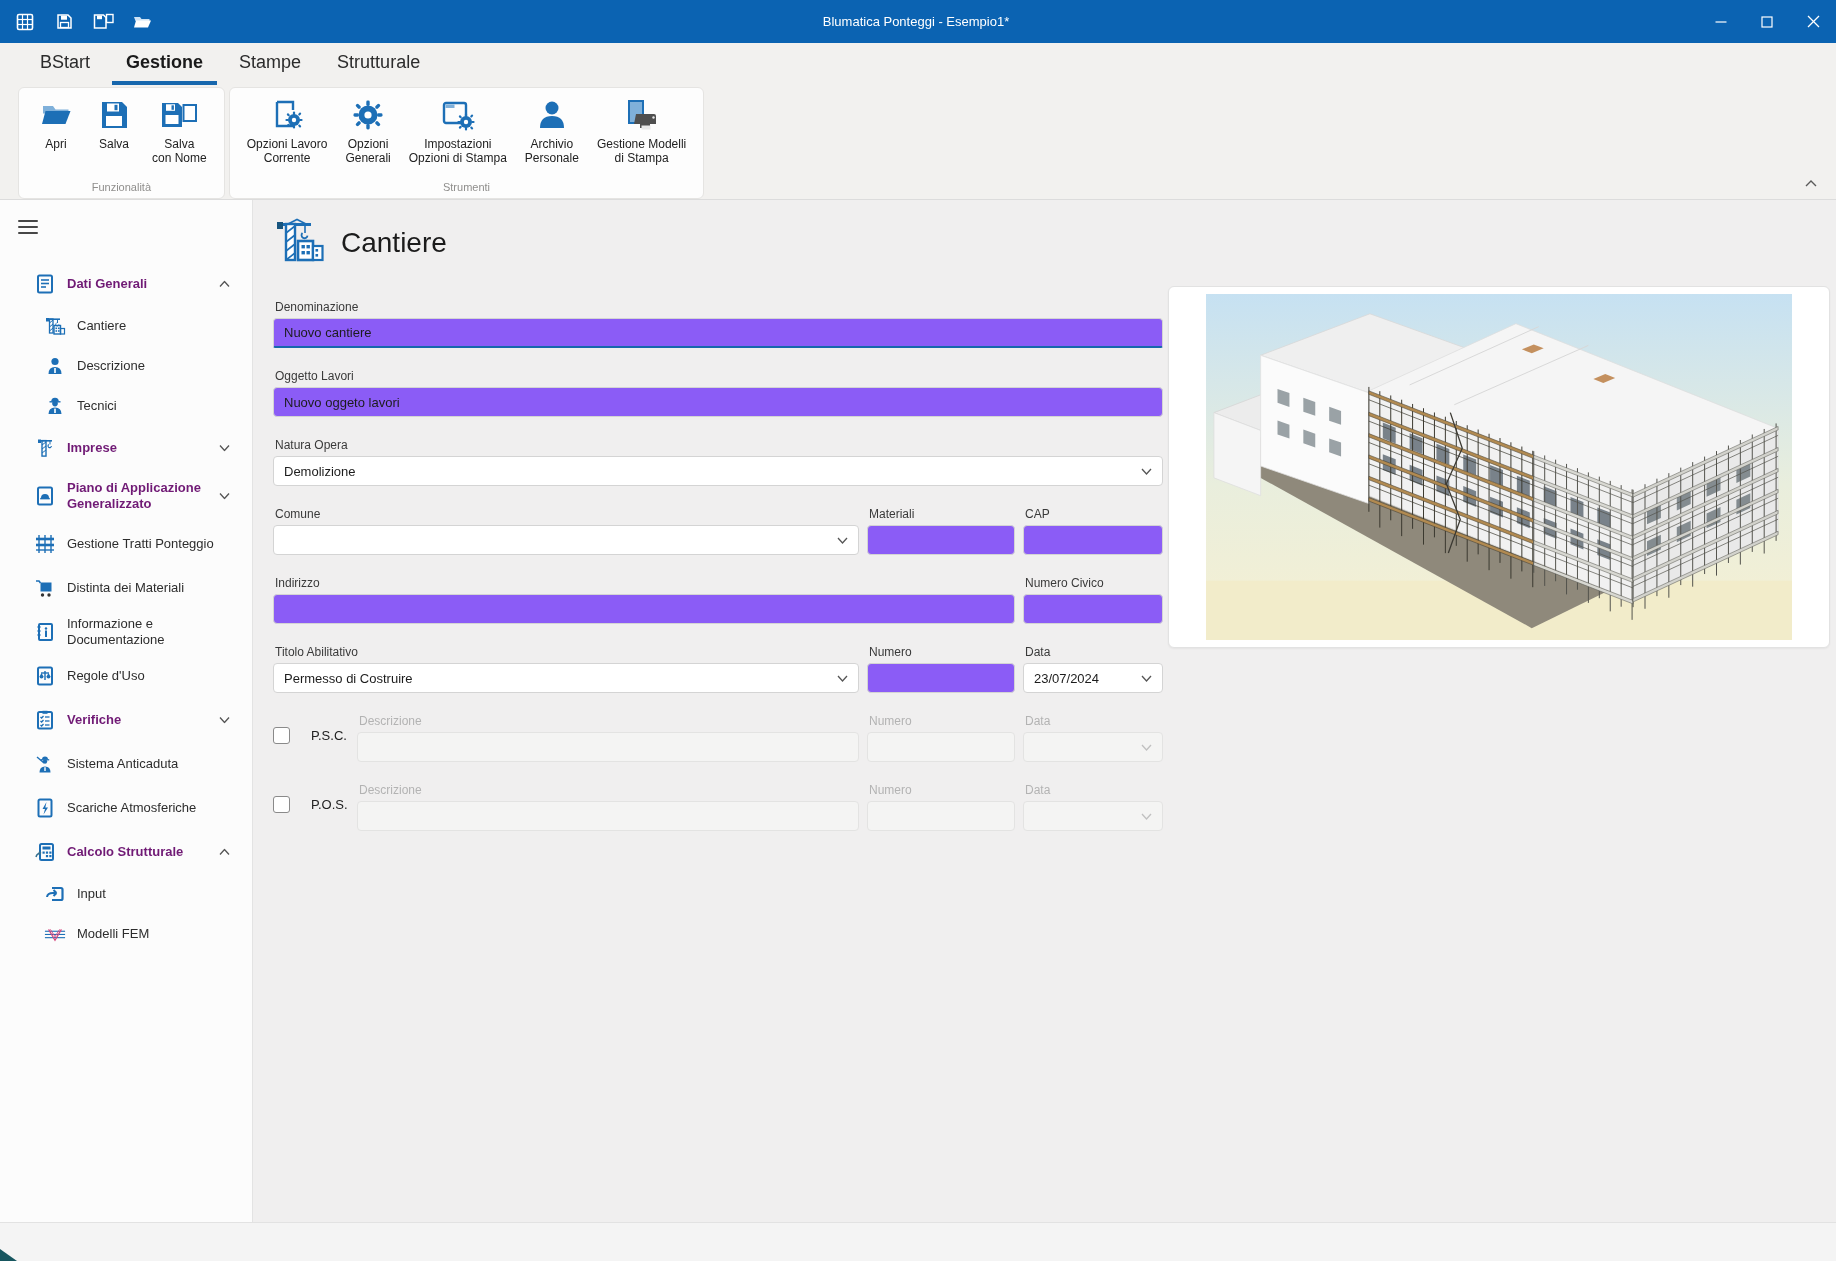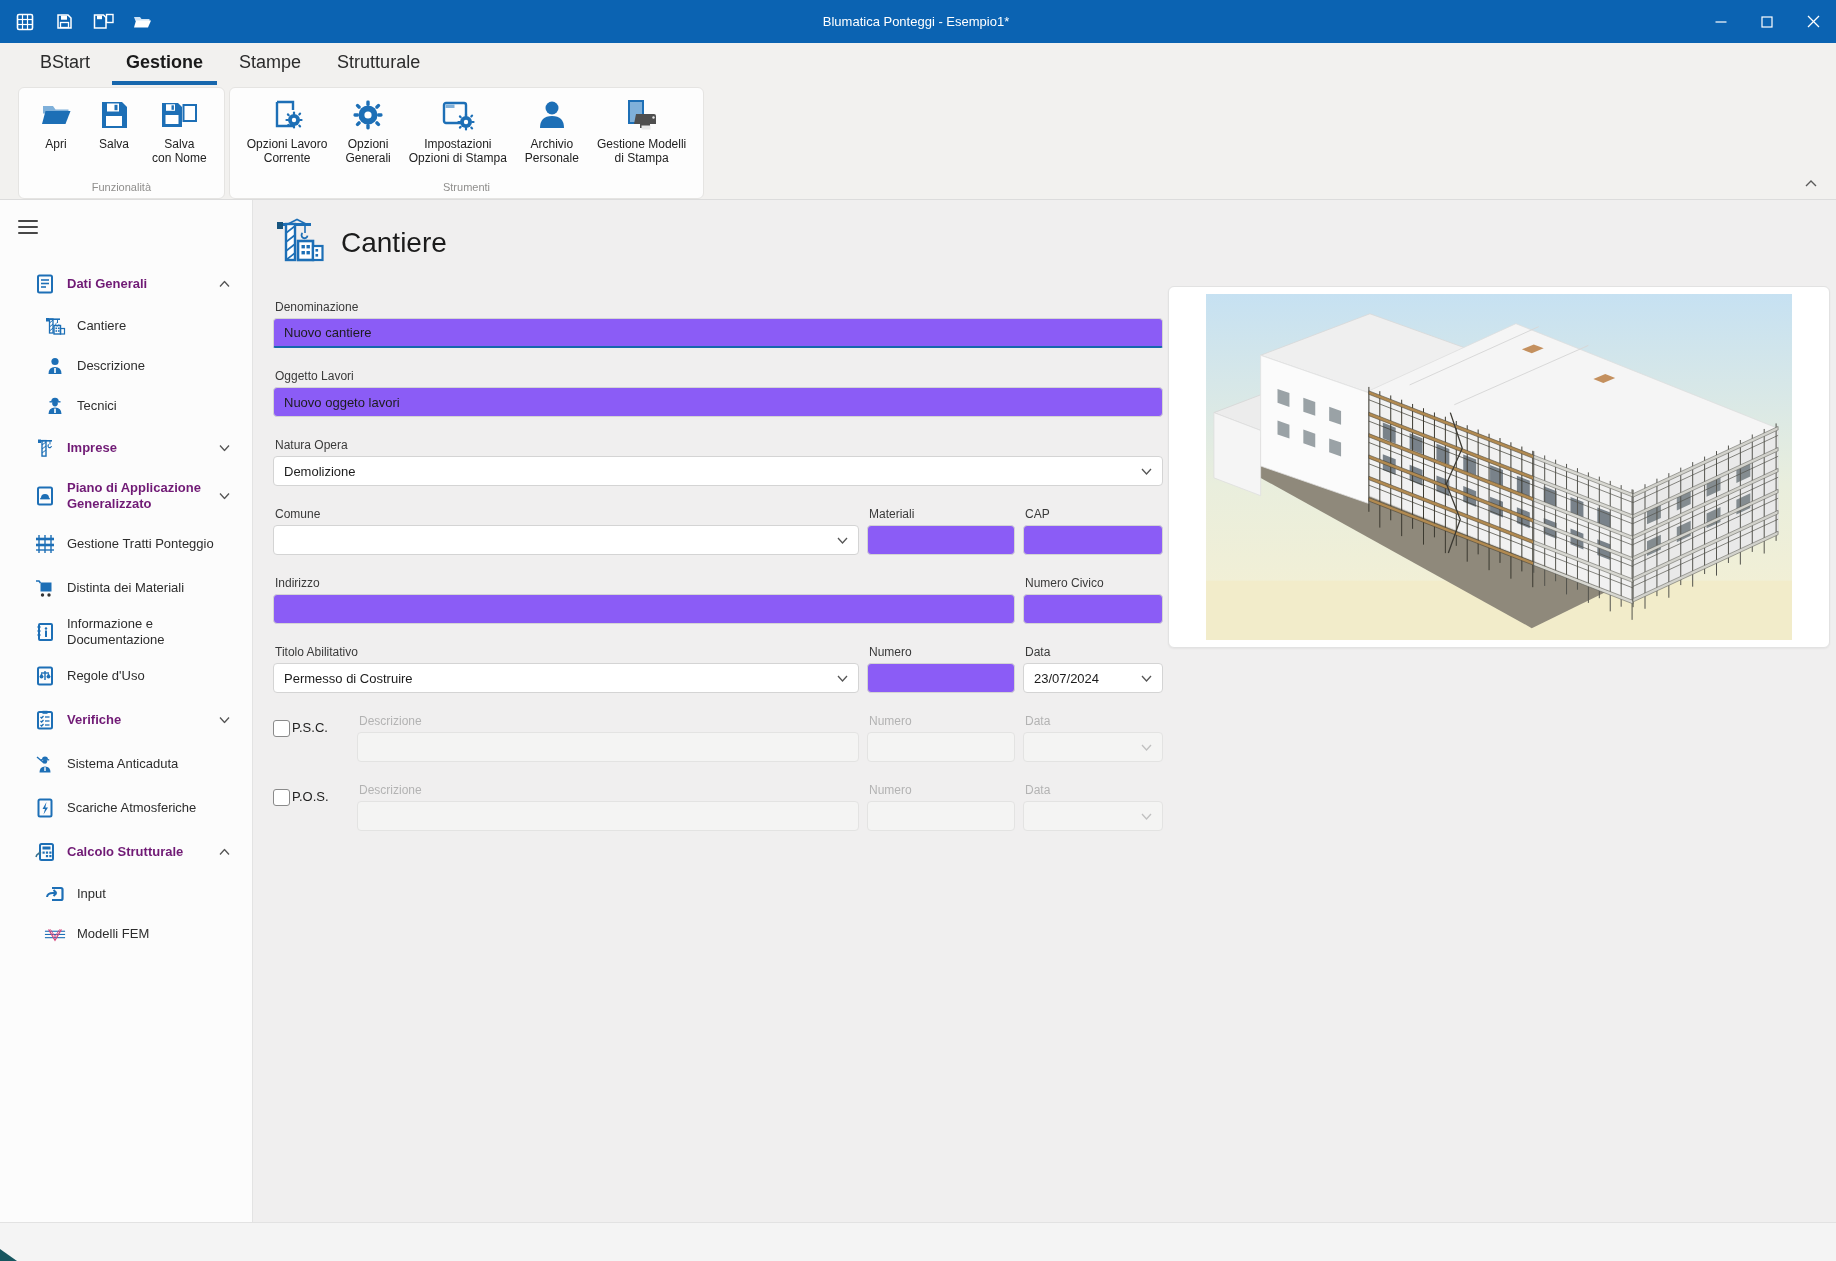--- a/index.html
+++ b/index.html
@@ -57,21 +57,21 @@
   .form { width:890px; }
   .frow { display:grid; grid-template-columns:76px 502px 148px 140px; column-gap:8px; margin-bottom:7px; }
   .cell { display:flex; flex-direction:column; }
   .sp4 { grid-column:1 / span 4; } .sp2 { grid-column:1 / span 2; } .sp3 { grid-column:1 / span 3; }
   .flabel { font-size:12px; color:#3a3a3a; margin:14px 0 4px 2px; height:14px; }
   .flabel.dis { color:#b3b3b3; }
   .tinput { height:30px; background:#8b5cf6; border:1px solid #d4d4d4; border-radius:4px; padding:0 10px; font-size:13px; color:#1c1c1c; width:100%; font-family:"Liberation Sans",sans-serif; }
   .tinput.focused { border-bottom:2px solid #1767ad; border-bottom-left-radius:2px; border-bottom-right-radius:2px; }
   .select { height:30px; background:#fff; border:1px solid #d4d4d4; border-radius:4px; padding:0 10px; font-size:13px; display:flex; align-items:center; justify-content:space-between; cursor:pointer; }
   .tinput:disabled, .select.disabled { background:#f4f4f3; border-color:#e3e3e2; }
-  .cbcell { display:flex; align-items:flex-start; gap:2px; padding-top:20px; height:50px; }
+  .cbcell { display:flex; align-items:center; gap:21px; padding-top:20px; height:50px; }
   .checkbox { width:17px; height:17px; border:1px solid #8a8a8a; border-radius:3px; background:#fff; display:inline-block; }
   .cblabel { font-size:13px; color:#222; }
 
   
   .preview-card { position:absolute; top:86px; right:6px; width:662px; height:362px; background:#fff; border:1px solid #e2e2e2; border-radius:6px; box-shadow:0 1px 2px rgba(0,0,0,.05); display:flex; align-items:center; justify-content:center; }
   .preview-card svg { width:586px; height:346px; }
 
   
   .bottombar { height:39px; background:#f4f4f4; border-top:1px solid #e2e2e2; position:relative; flex:0 0 auto; }
   .corner { position:absolute; left:0; bottom:0; width:17px; height:14px; background:#17565f; clip-path:polygon(0 100%, 0 15%, 100% 100%); }

